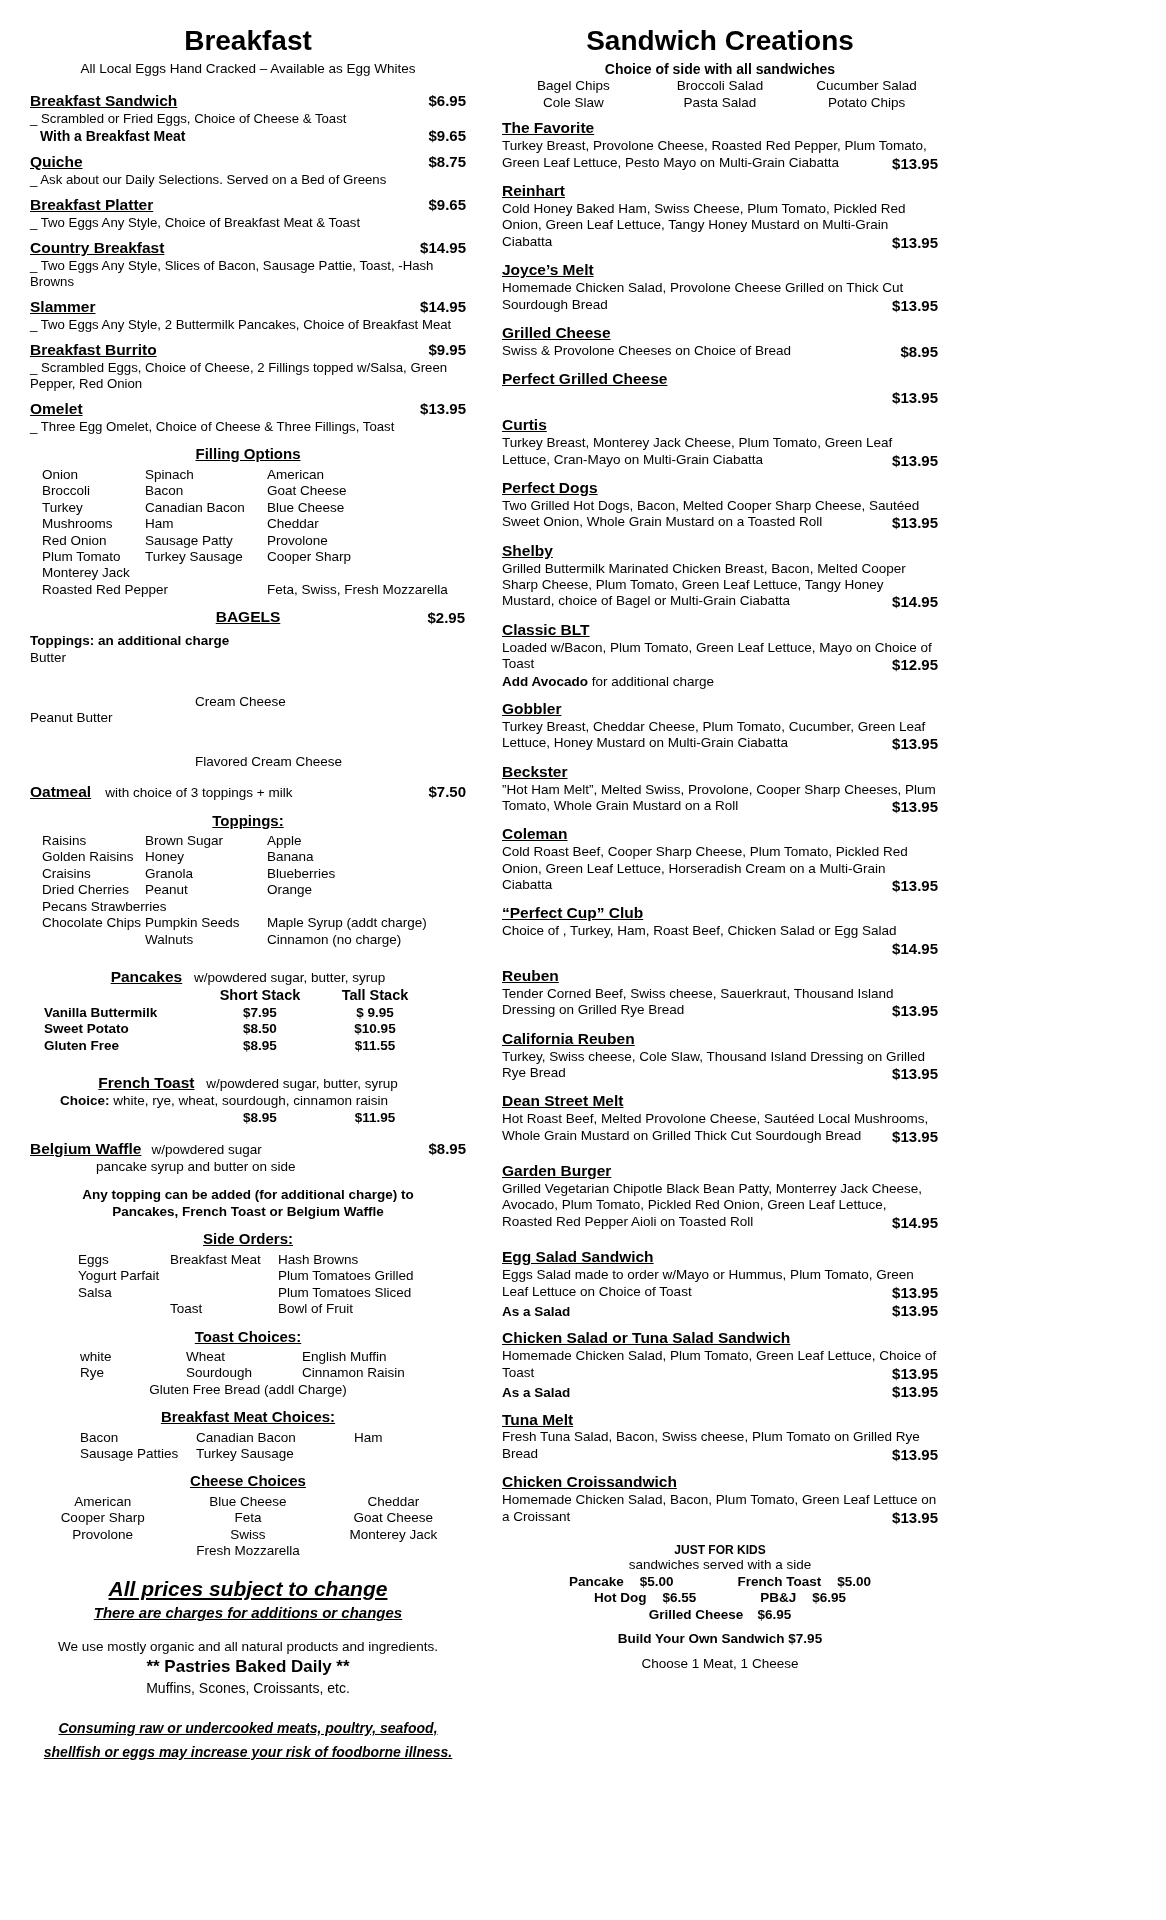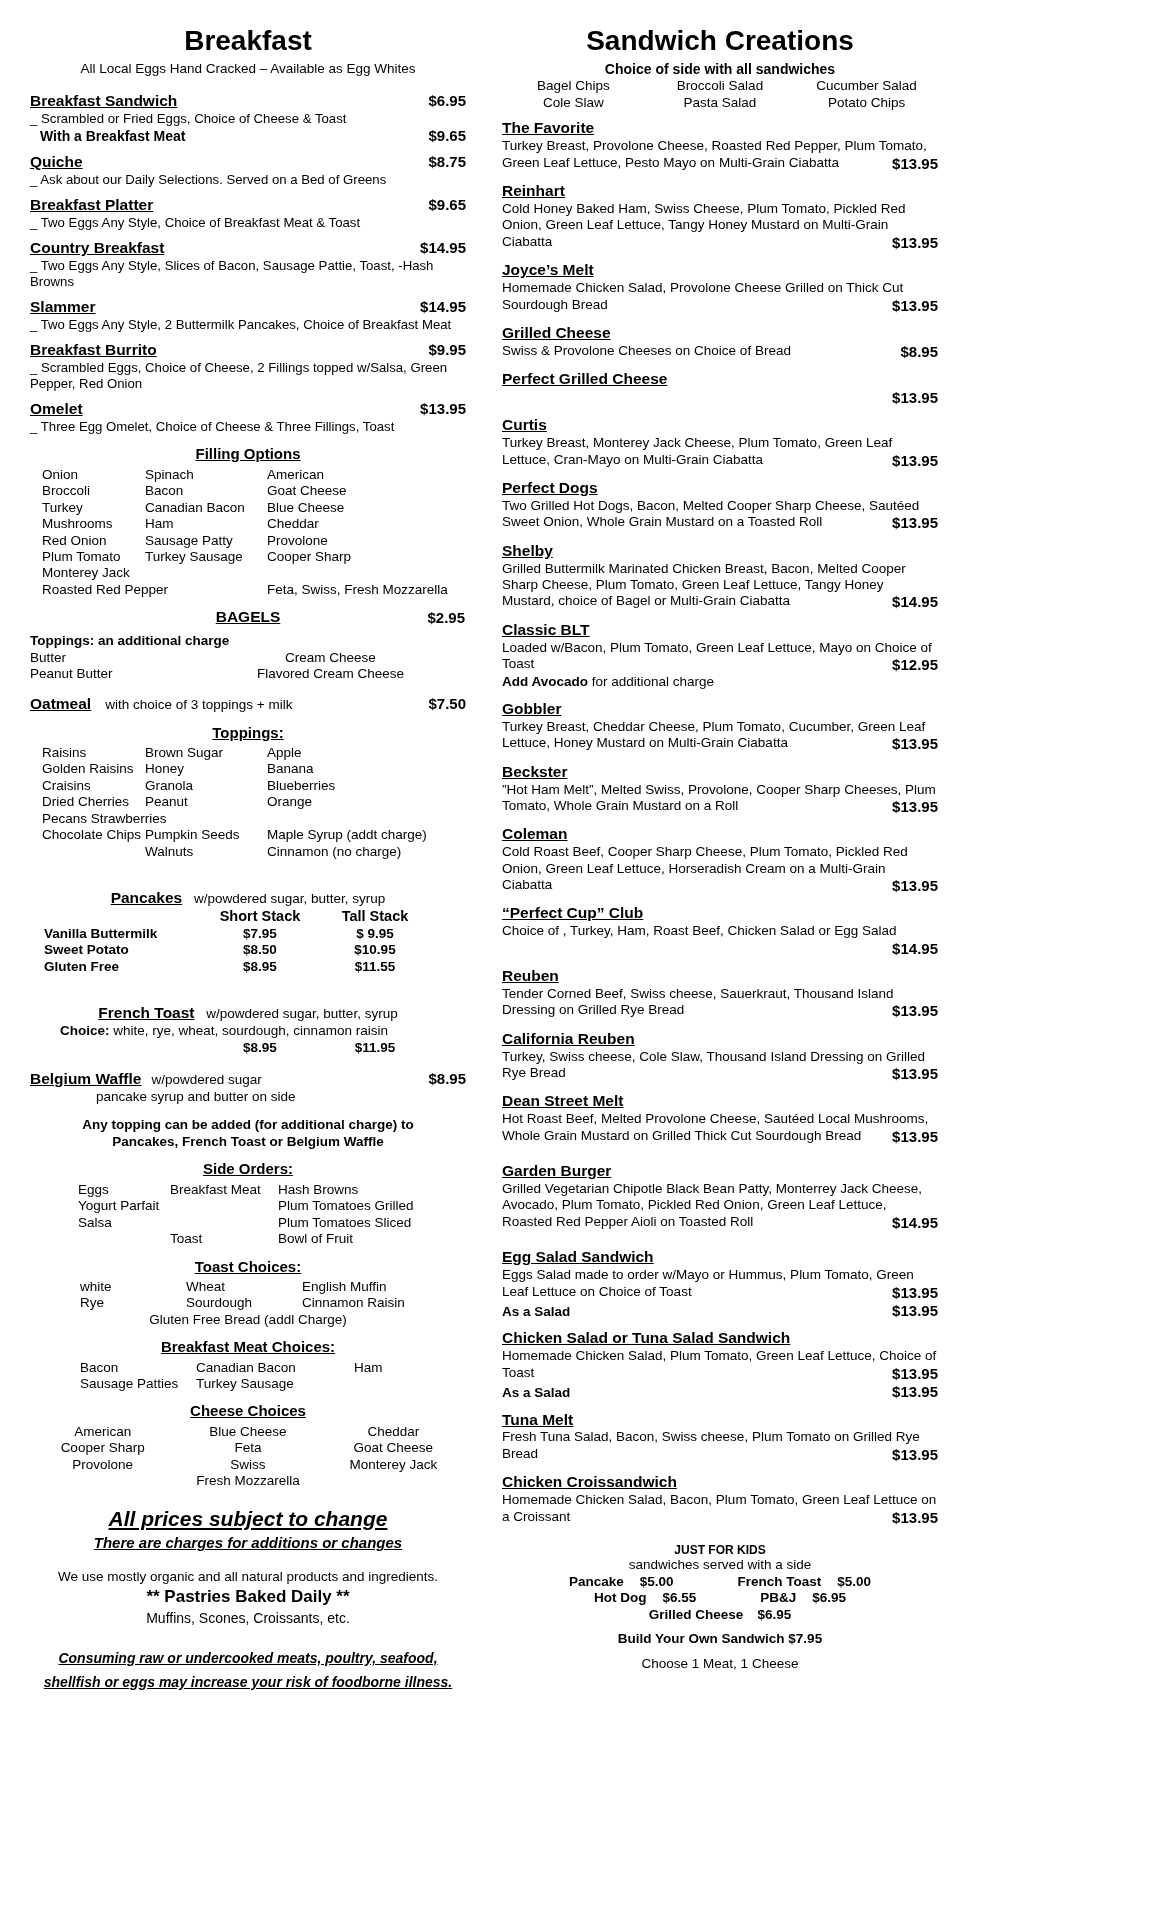--- a/index.html
+++ b/index.html
@@ -26,31 +26,31 @@
 
   .sec-head{font-size:15px;font-weight:700;text-decoration:underline;text-align:center;margin:10px 0 3px;}
   .grid{display:grid;}
   .grid span{white-space:nowrap;}
   .fill-grid{grid-template-columns:103px 122px auto;padding-left:12px;}
 
   .bagels-row{position:relative;text-align:center;margin-top:10px;}
   .bagels-row .b-price{position:absolute;right:1px;top:1px;}
   .bagel-label{font-weight:700;margin:6px 0 0;}
   .bagel-grid{grid-template-columns:165px auto;}
-  .bagel-grid .c2{text-align:center;}
+  .bagel-grid .c2{margin-top:44px;}
 
   .oat-row{display:flex;align-items:baseline;margin-top:12px;}
   .oat-note{margin-left:14px;flex:1;}
 
   .stack-grid{grid-template-columns:160px 112px 118px;padding-left:14px;}
   .stack-grid .hdr{font-weight:700;font-size:14.5px;text-align:center;}
   .stack-grid .lbl{font-weight:700;}
   .stack-grid .pr{font-weight:700;text-align:center;}
 
-  .pk-head{text-align:center;margin-top:29px;}
+  .pk-head{text-align:center;margin-top:20px;}
   .pk-head .note{margin-left:8px;}
   .ft-choice{margin:0 0 0 30px;}
   .ft-choice .bold{font-weight:700;}
 
   .bw-row{display:flex;align-items:baseline;margin-top:14px;}
   .bw-row .note{margin-left:10px;flex:1;}
   .bw-sub{margin:0 0 0 66px;}
 
   .topping-note{font-weight:700;text-align:center;max-width:340px;margin:12px auto 6px;}
 

